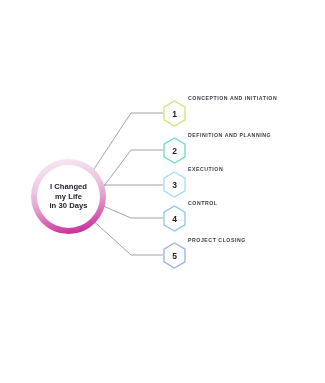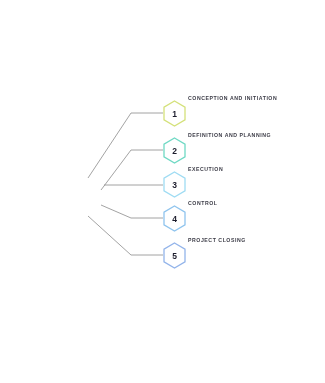--- a/index.html
+++ b/index.html
@@ -133,20 +133,27 @@
 
     <path d="M 101 190 L 131 150 L 163 150" fill="none" stroke="#8c8c8c" stroke-width="0.8"></path>
 
     <path d="M 104 185 L 163 185" fill="none" stroke="#8c8c8c" stroke-width="0.8"></path>
 
     <path d="M 101 205 L 131 218 L 163 218" fill="none" stroke="#8c8c8c" stroke-width="0.8"></path>
 
     <path d="M 88 216 L 131 255 L 163 255" fill="none" stroke="#8c8c8c" stroke-width="0.8"></path>
   </svg>
 
+  <div id="core-circle">
+    <div id="core-circle-inner">
+      <div id="core-label">I Changed
+my Life
+in 30 Days</div>
+    </div>
+  </div>
 
   <div class="step" id="step-1">
     <div class="hex">
       <svg viewBox="0 0 23 27" xmlns="http://www.w3.org/2000/svg">
         <polygon points="11.5,1 22,7.2 22,19.8 11.5,26 1,19.8 1,7.2" fill="none" stroke="#d4e17a" stroke-width="1.3"></polygon>
       </svg>
       <div class="hex-num">1</div>
     </div>
     <div class="step-label step-label-1">CONCEPTION AND INITIATION</div>
   </div>

